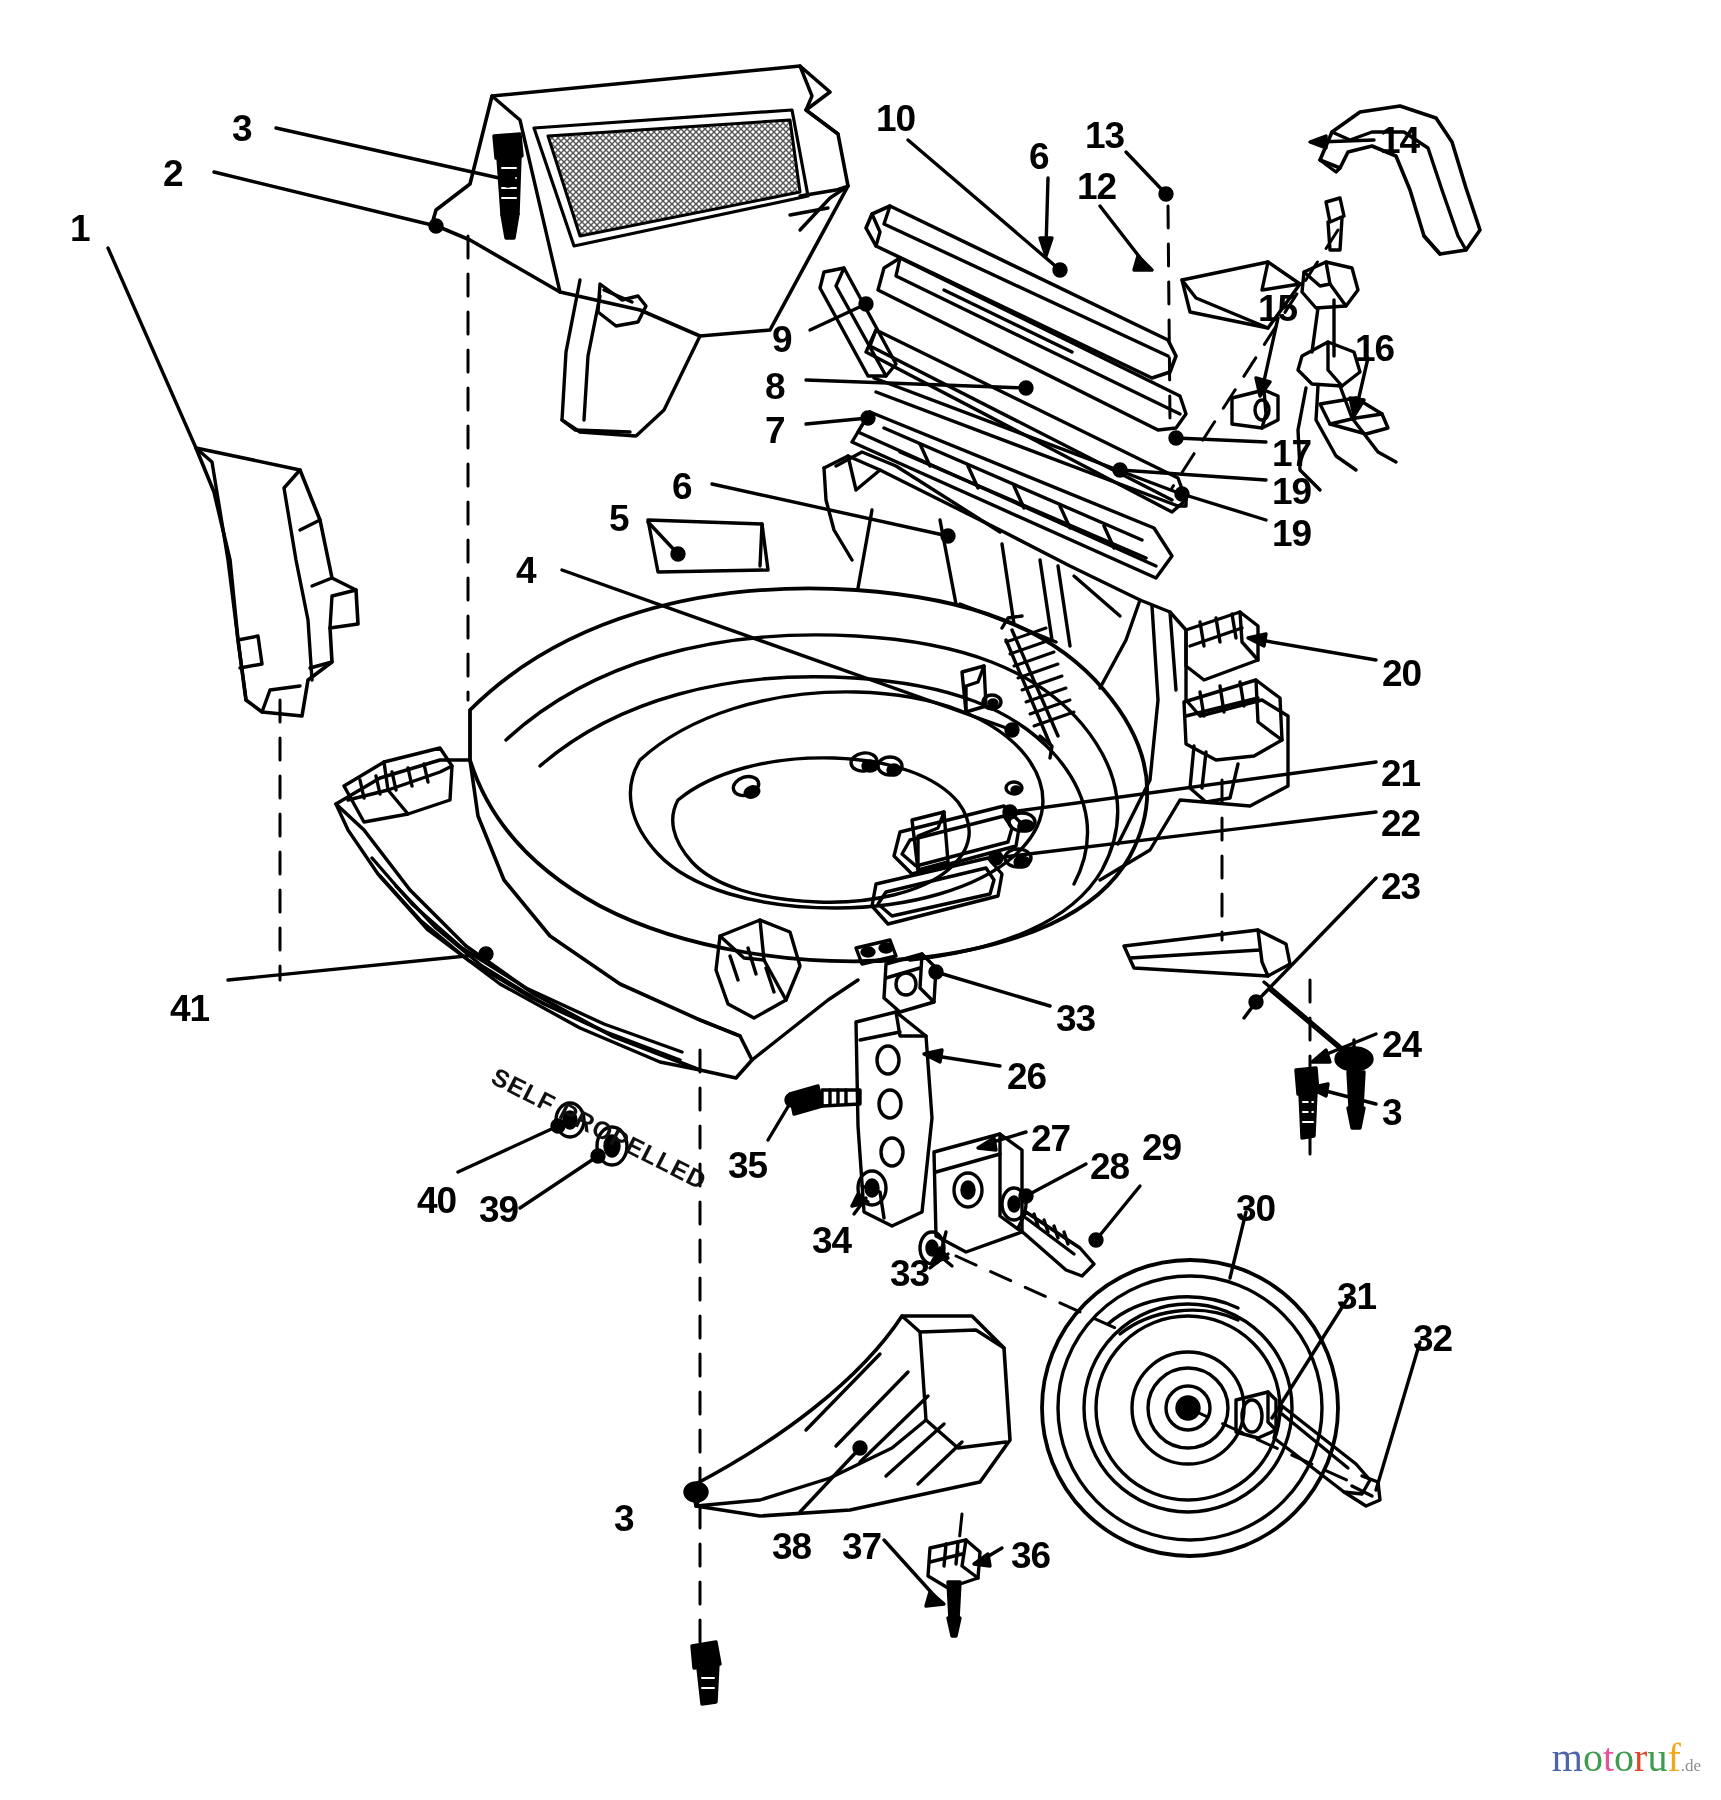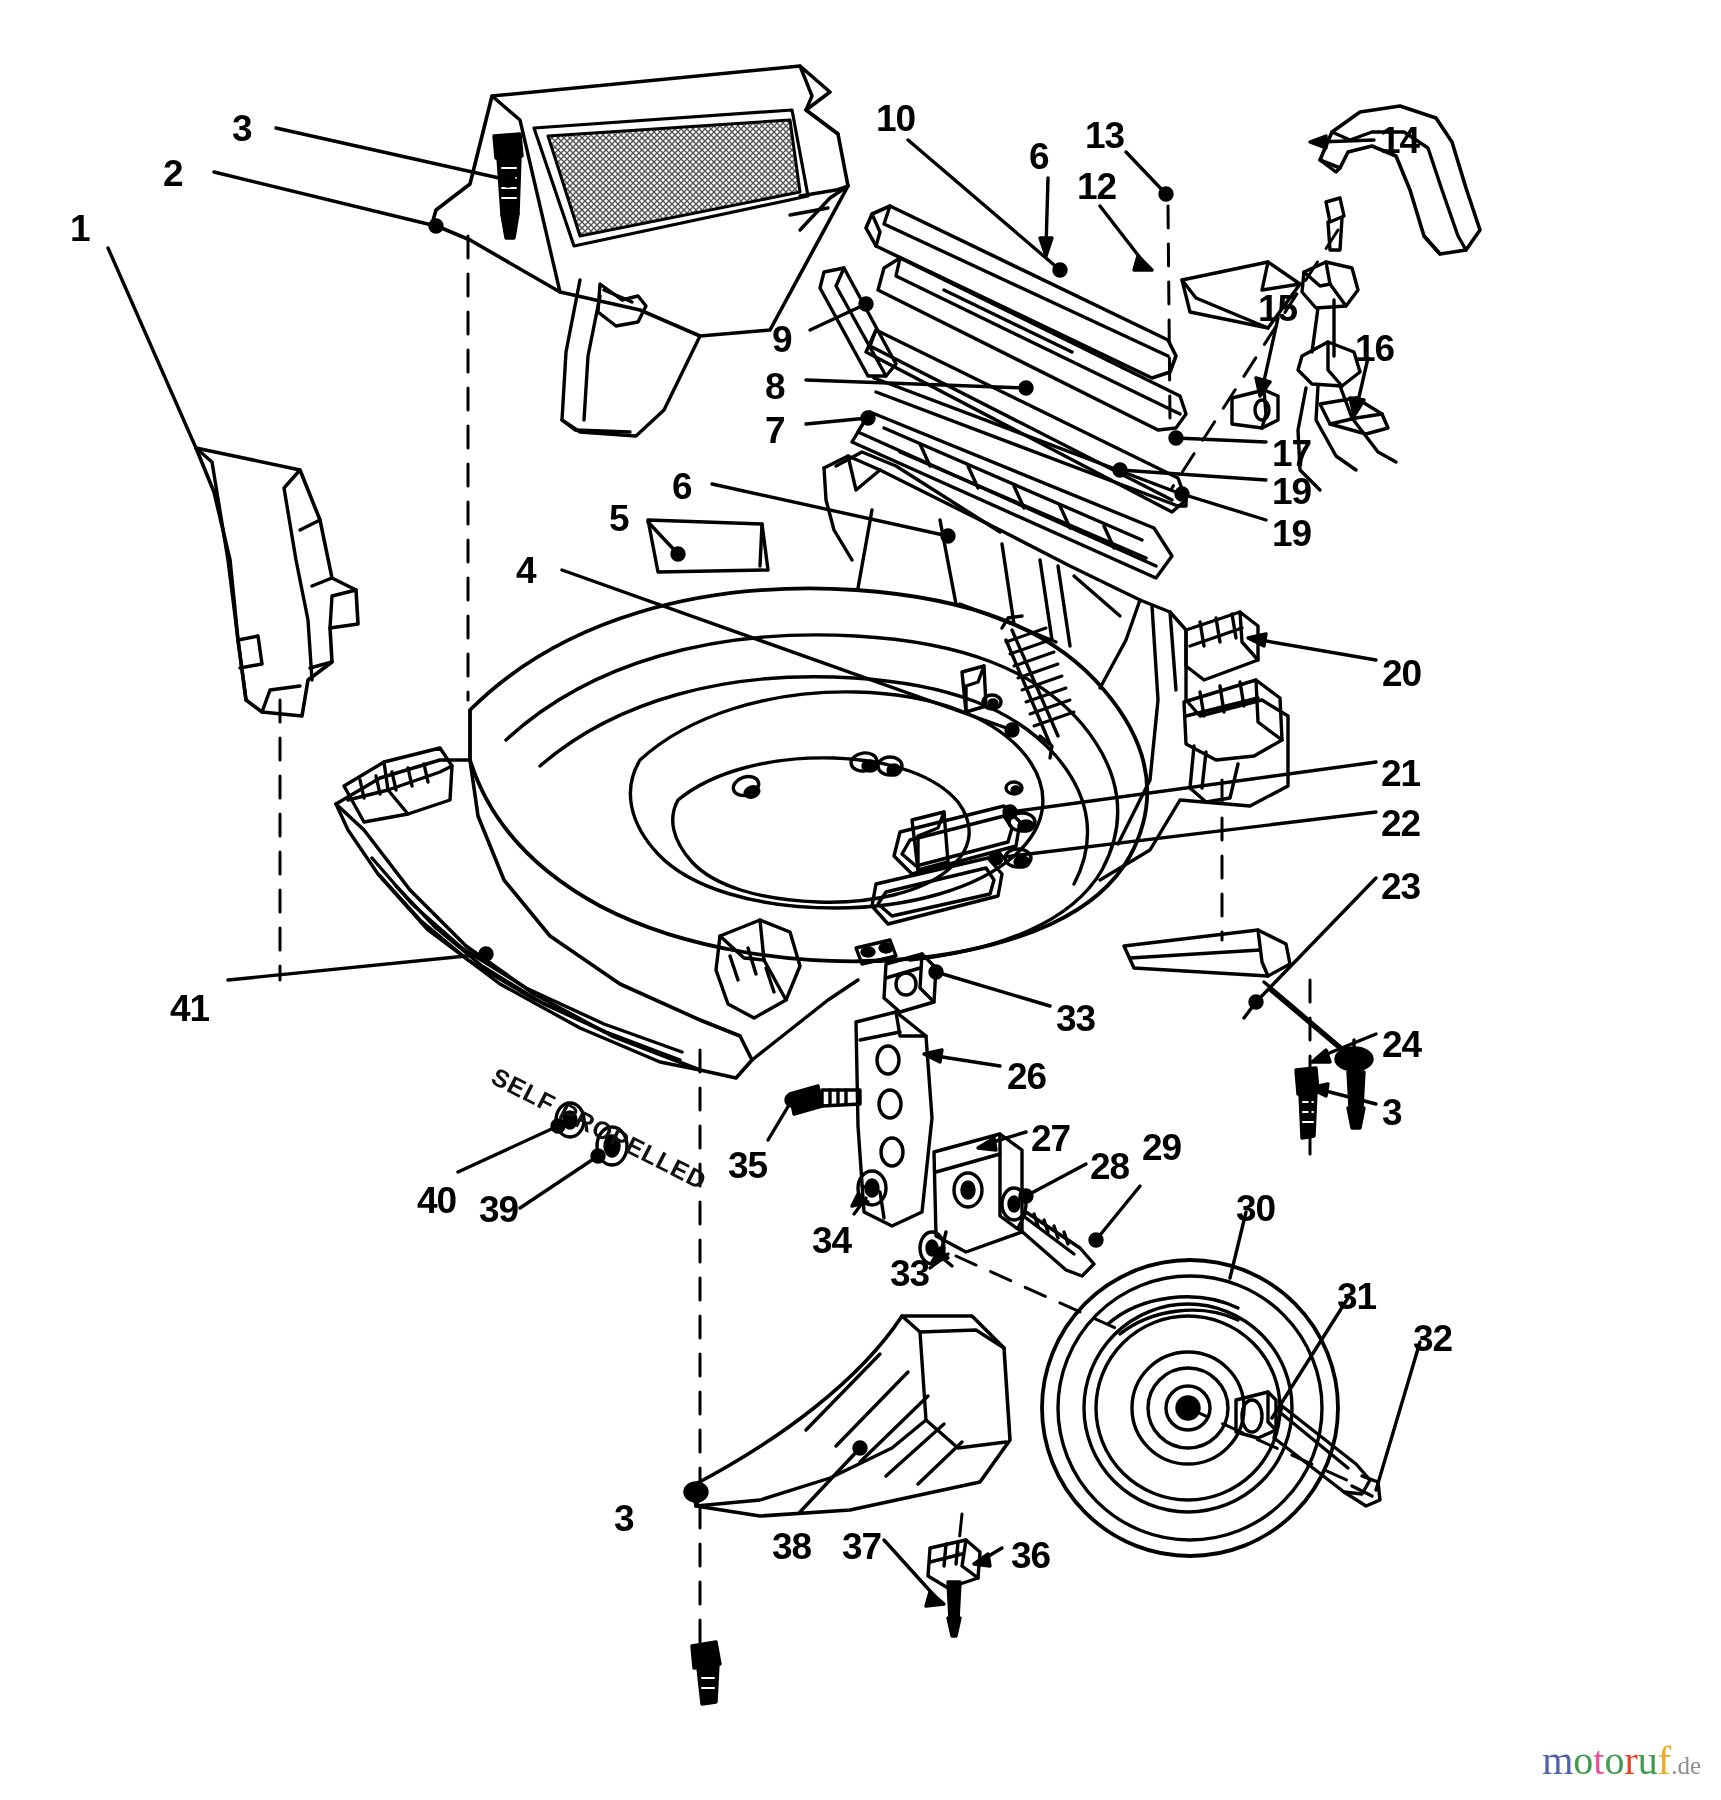--- a/index.html
+++ b/index.html
@@ -57,21 +57,21 @@
     right: 20px;
     bottom: 14px;
     font-family: "Liberation Serif", serif;
     font-size: 40px;
     line-height: 40px;
     white-space: nowrap;
     user-select: none;
   }
   #watermark .l { font-weight: normal; }
   #watermark .suffix {
-    font-size: 25px;
+    font-size: 17px;
     color: #8d8d8d;
     letter-spacing: 0px;
   }
 </style>
 </head>
 <body>
 
 <div id="diagram-root">
 
   <svg id="diagram-svg" viewBox="0 0 1721 1800" xmlns="http://www.w3.org/2000/svg">

